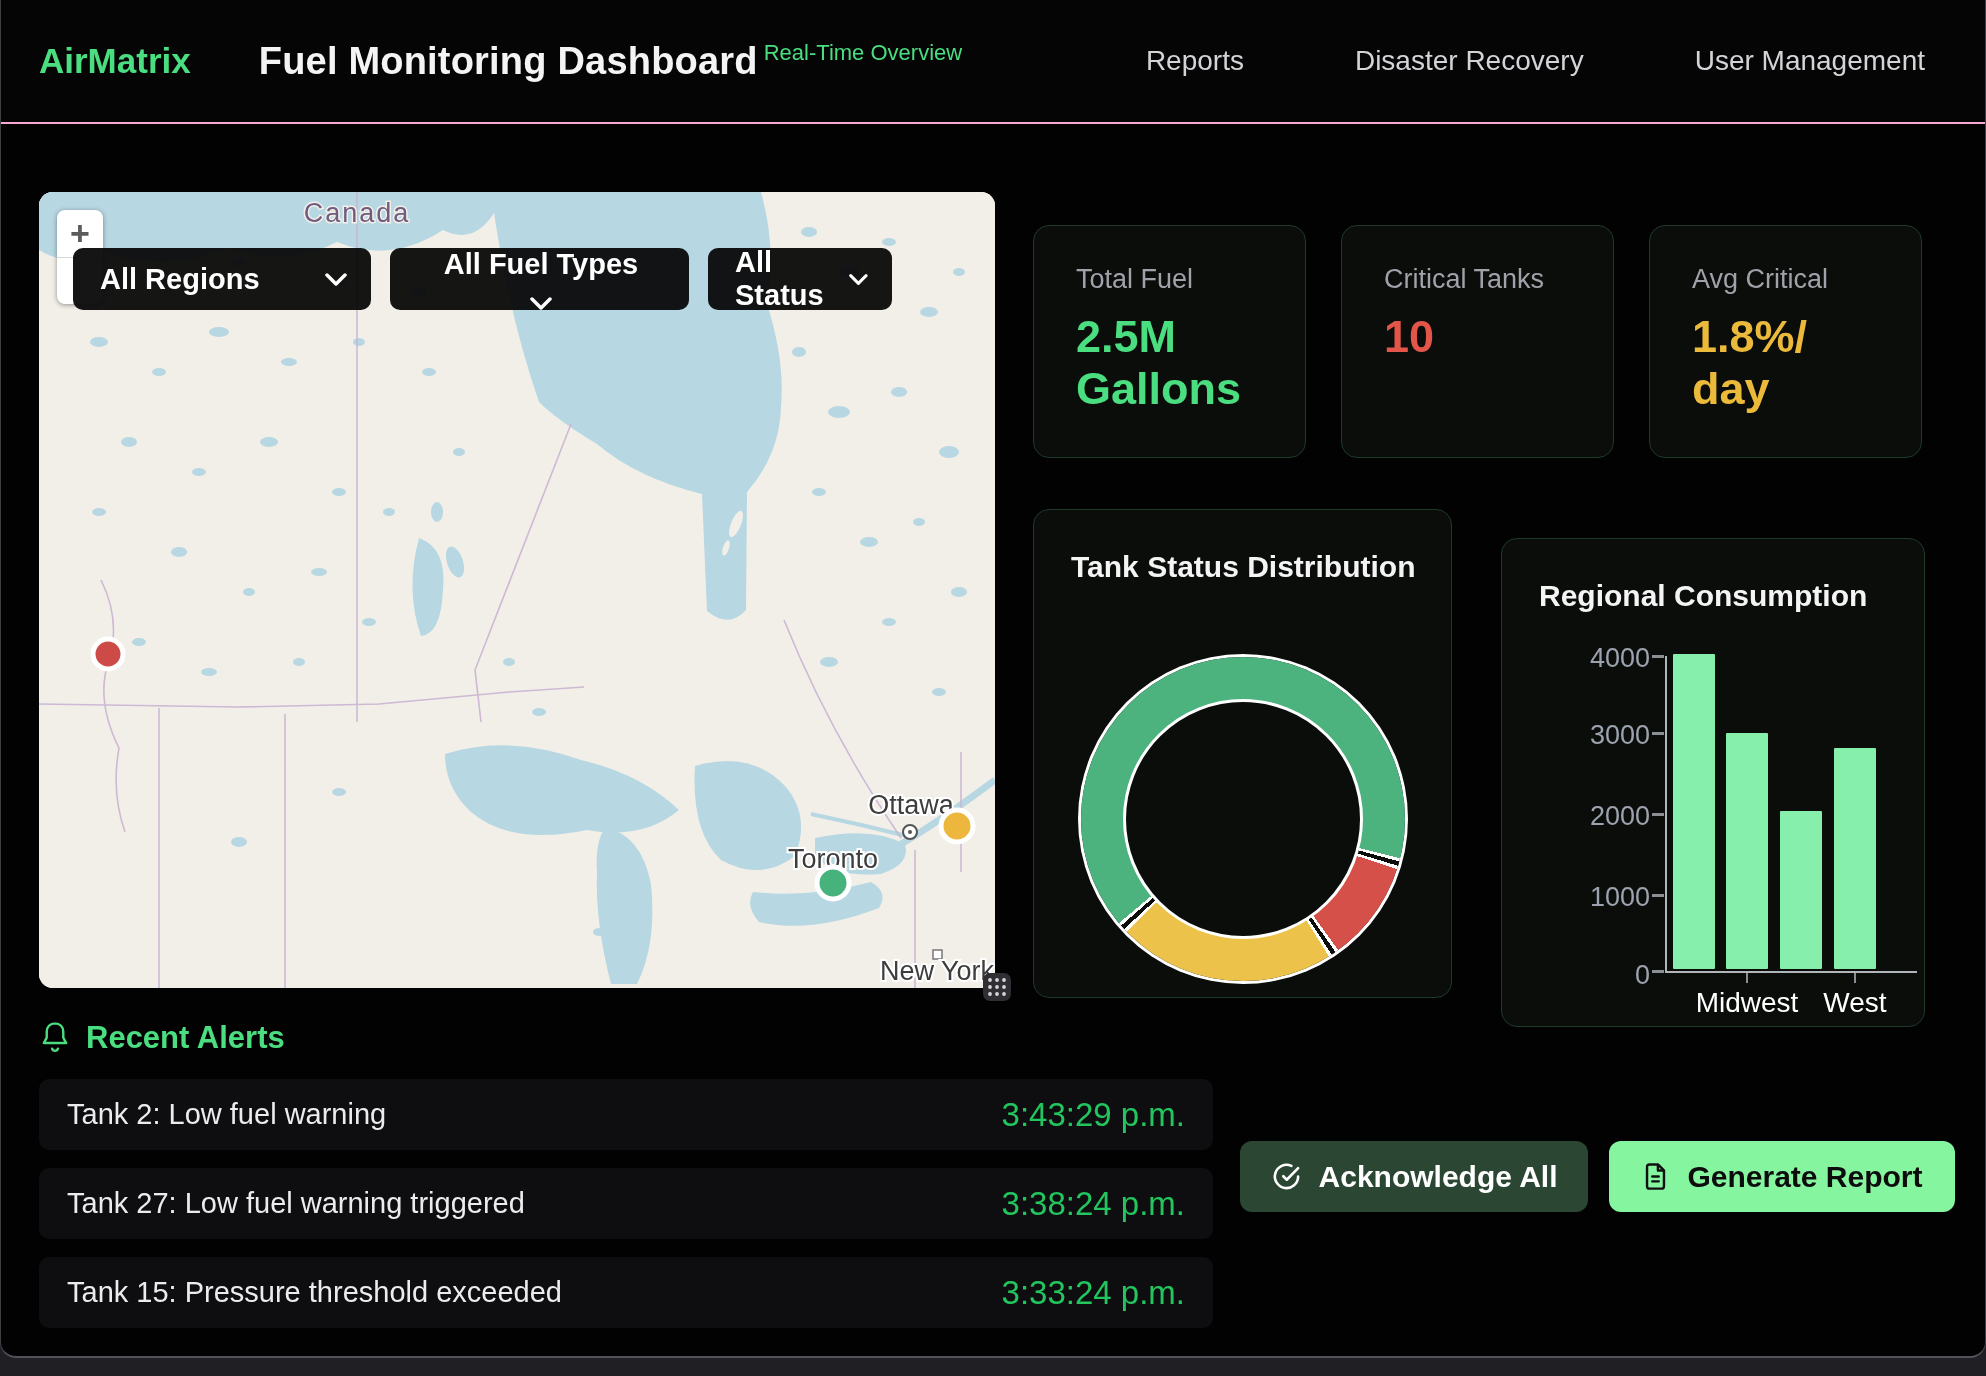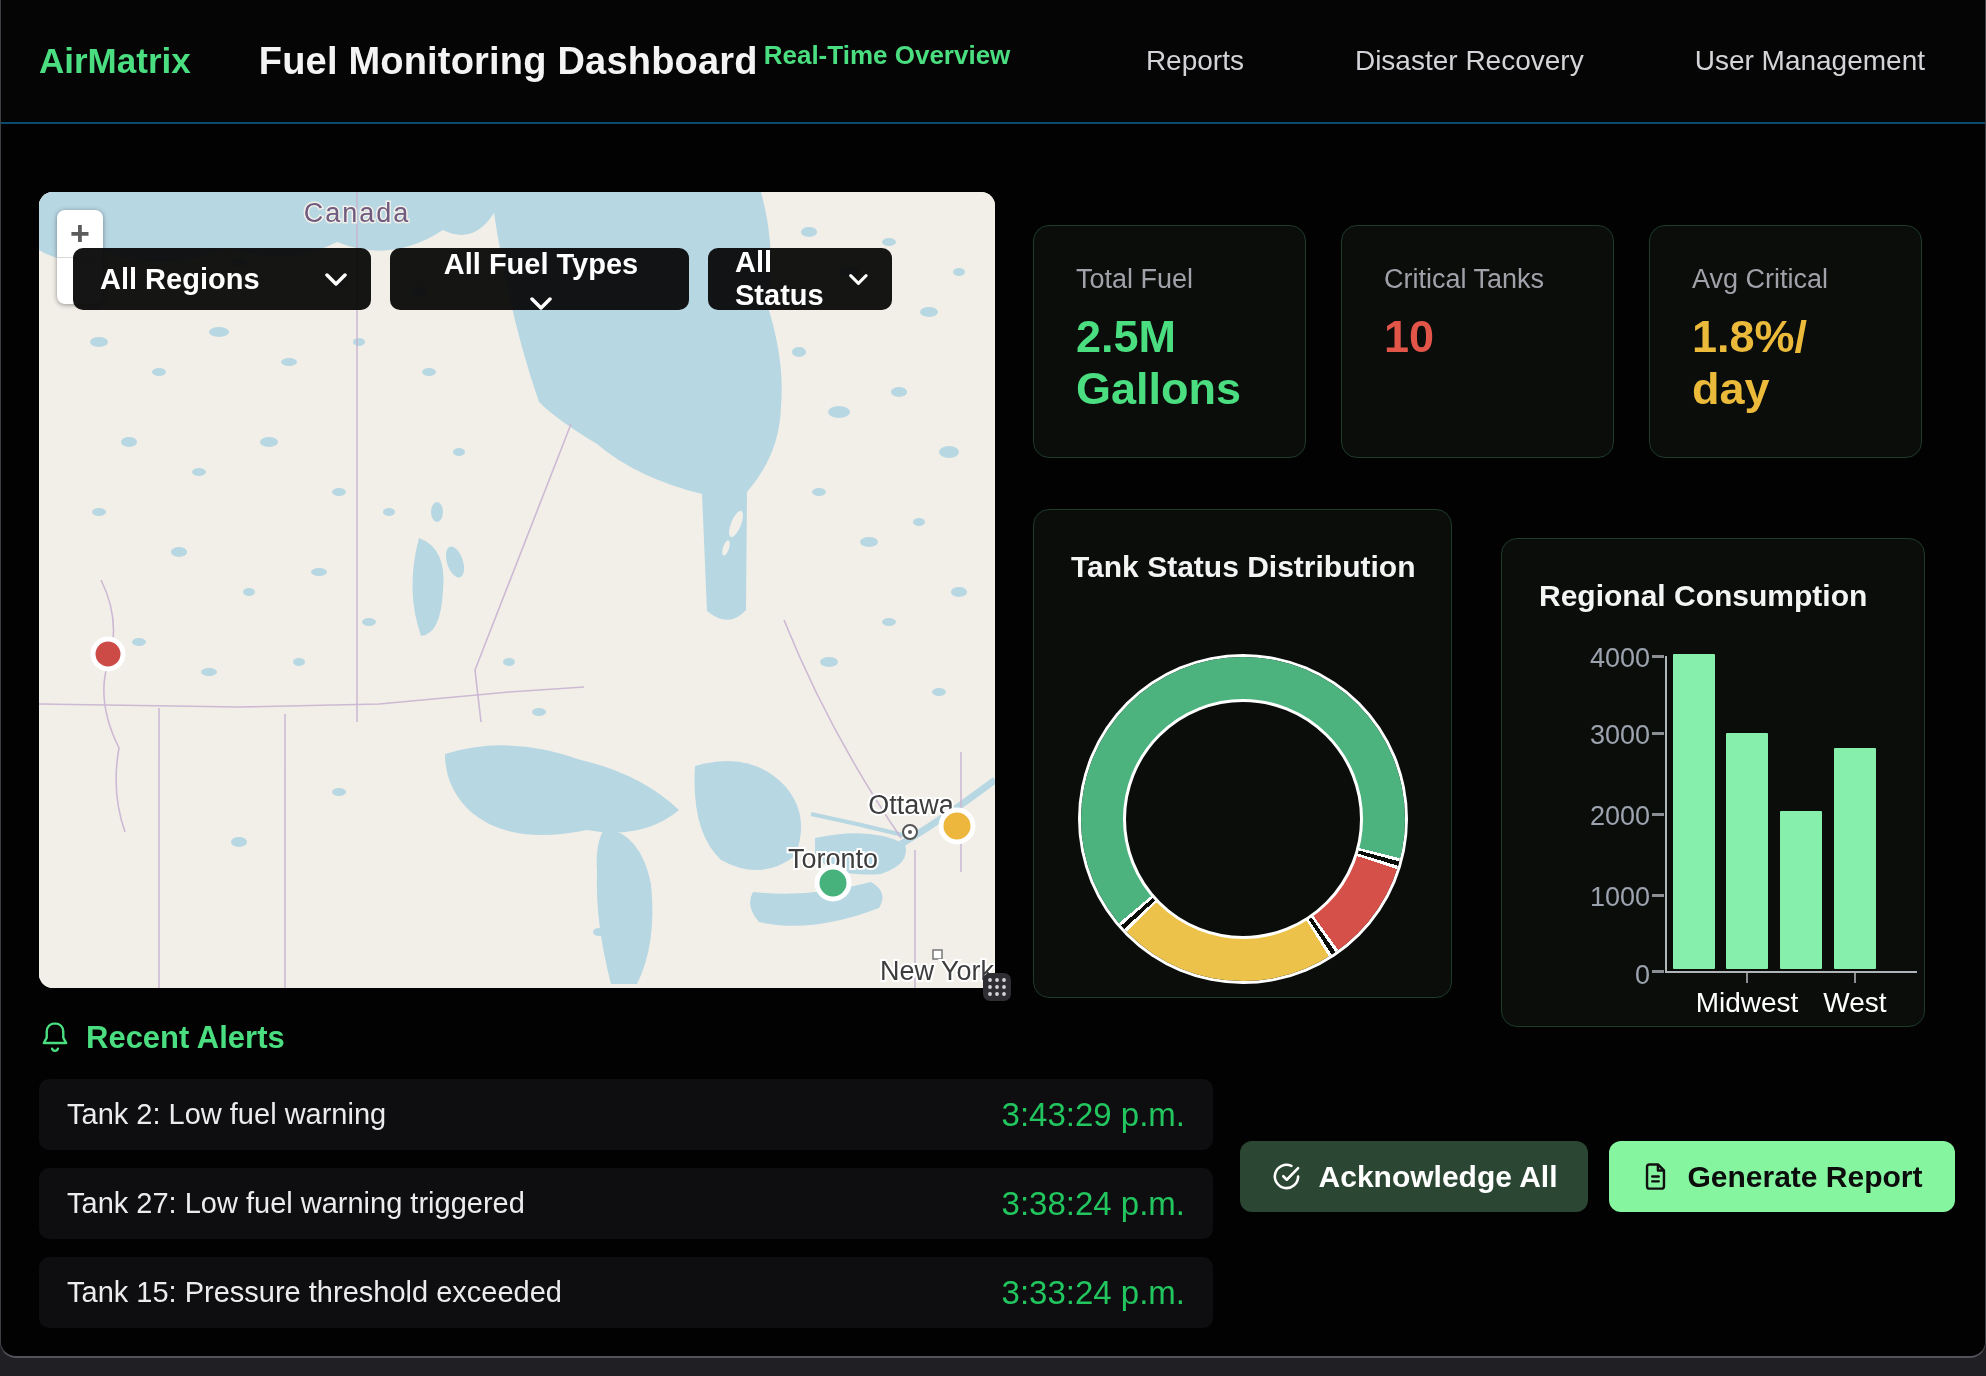--- a/index.html
+++ b/index.html
@@ -11,26 +11,26 @@
   .panel {
     position:absolute; left:0; top:0; width:1986px; height:1358px;
     background:#020202; border-bottom:2px solid #52525b;
     border-left:1px solid #3f3f46; border-right:1px solid #3f3f46;
     border-radius:0 0 16px 16px; overflow:hidden;
   }
   
   .header {
     position:absolute; left:0; top:0; width:100%; height:124px;
     display:flex; align-items:center; padding:0 60px 0 38px;
-    background:#050505; border-bottom:2px solid #0c4a6e;
+    background:#050505; border-bottom:2px solid #f9a8d4;
   }
   .brand { font-size:35px; font-weight:bold; color:#4ade80; margin-right:68px; }
   .titleblock { display:flex; flex-direction:row; gap:6px; }
   .title { font-size:38px; font-weight:bold; color:#f4f4f5; letter-spacing:.2px; }
-  .subtitle { font-size:26px; font-weight:700; color:#4ade80; }
+  .subtitle { font-size:22px; font-weight:400; color:#4ade80; }
   .nav { margin-left:auto; display:flex; gap:111px; }
   .nav-item { font-size:28px; color:#d4d4d8; cursor:pointer; }
   
   .map {
     position:absolute; left:38px; top:192px; width:956px; height:796px;
     border-radius:14px; overflow:hidden; background:#f2efe8;
   }
   .map svg.base { position:absolute; left:0; top:0; }
   .zoomctl {
     position:absolute; left:18px; top:18px; width:46px; height:94px;

